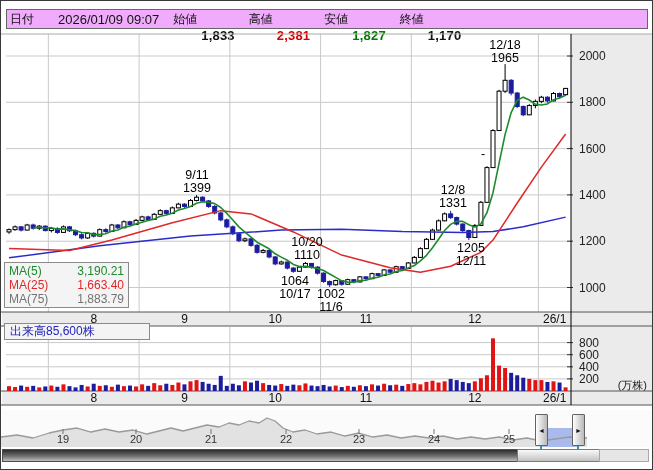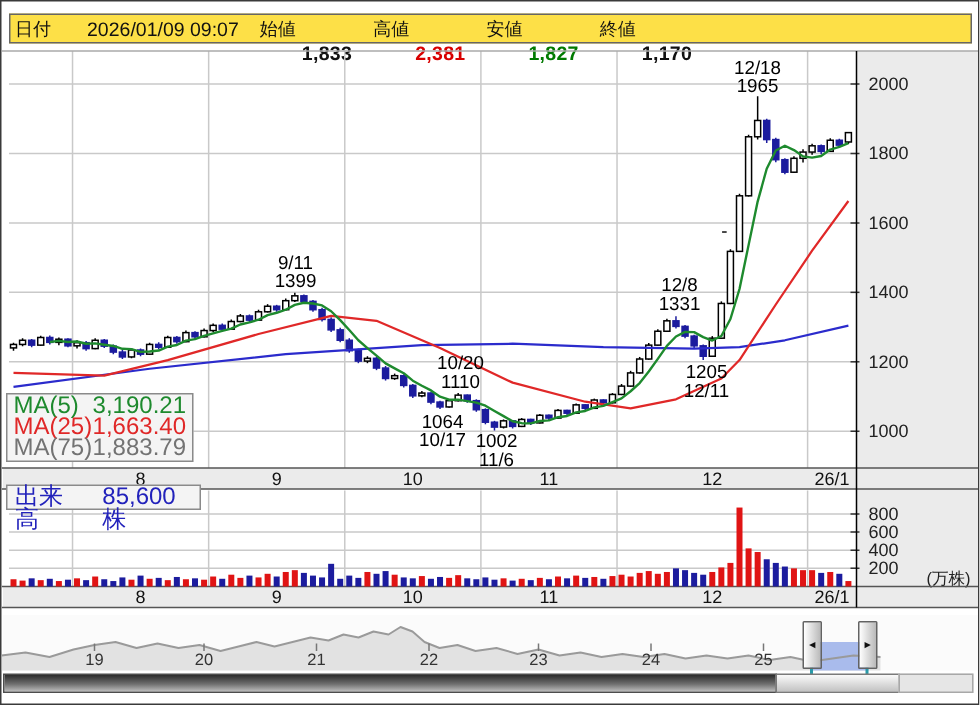--- a/index.html
+++ b/index.html
@@ -1,28 +1,28 @@
 <!DOCTYPE html>
 <html><head>
 <meta charset="utf-8">
 <style>
   html,body{margin:0;padding:0;background:#fff;font-family:"Liberation Sans",sans-serif;}
   .screen{position:relative;width:653px;height:470px;background:#fff;border:1px solid #3a3a3a;box-sizing:border-box;overflow:hidden;}
   
-  .hdr{position:absolute;left:5px;top:8px;width:642px;height:20px;border:1px solid #666;background:#fde047;
+  .hdr{position:absolute;left:5px;top:8px;width:642px;height:20px;border:1px solid #666;background:#f0abfc;
        display:flex;align-items:center;font-size:12px;color:#111;white-space:nowrap;box-sizing:border-box;padding-left:3px;}
   .hdr .lab{font-size:12px;margin:0 4px 0 14px;color:#111;}
   .hdr .lab.first{margin-left:0;}
   .hdr .val{font-size:13px;font-weight:bold;letter-spacing:.2px;margin-top:32px;}
   .hdr .date{font-size:13px;margin-left:20px;}
   
-  .box{position:absolute;background:#f4f4f4;border:1px solid #8a8a8a;font-size:16px;z-index:5;box-sizing:border-box;}
+  .box{position:absolute;background:#f4f4f4;border:1px solid #8a8a8a;font-size:12px;z-index:5;box-sizing:border-box;}
   .ma-legend{left:3px;top:261px;width:125px;padding:1px 0;}
   .ma-row{display:flex;justify-content:space-between;padding:0 4px;line-height:14px;}
-  .vol-legend{left:3px;top:322px;width:130px;height:17px;line-height:15px;padding:0 5px;display:flex;gap:14px;}
+  .vol-legend{left:3px;top:322px;width:146px;height:17px;line-height:15px;padding:0 5px;display:flex;gap:0;}
   svg{position:absolute;left:0;top:0;z-index:1;}
   
   .handle{position:absolute;top:413px;width:13px;height:32px;z-index:6;
           background:linear-gradient(90deg,#ffffff,#b9b9b9);border:1px solid #636363;border-radius:1px;
           display:flex;align-items:center;justify-content:center;font-size:7px;color:#111;box-sizing:border-box;cursor:pointer;}
   .handle-tick{position:absolute;width:2px;height:7px;background:#2a9aa8;top:444px;z-index:4;}
   
   .sbar{position:absolute;left:1px;top:448px;width:650px;height:13px;z-index:5;}
   .sbar .track{position:absolute;left:0;top:0;width:516px;height:13px;background:linear-gradient(180deg,#2d2d2d 0%,#6f6f6f 55%,#bdbdbd 100%);border:1px solid #4d4d4d;box-sizing:border-box;}
   .sbar .thumb{position:absolute;left:515px;top:0;width:83px;height:13px;background:linear-gradient(180deg,#fafafa,#c2c2c2);border:1px solid #7a7a7a;box-sizing:border-box;cursor:pointer;}

